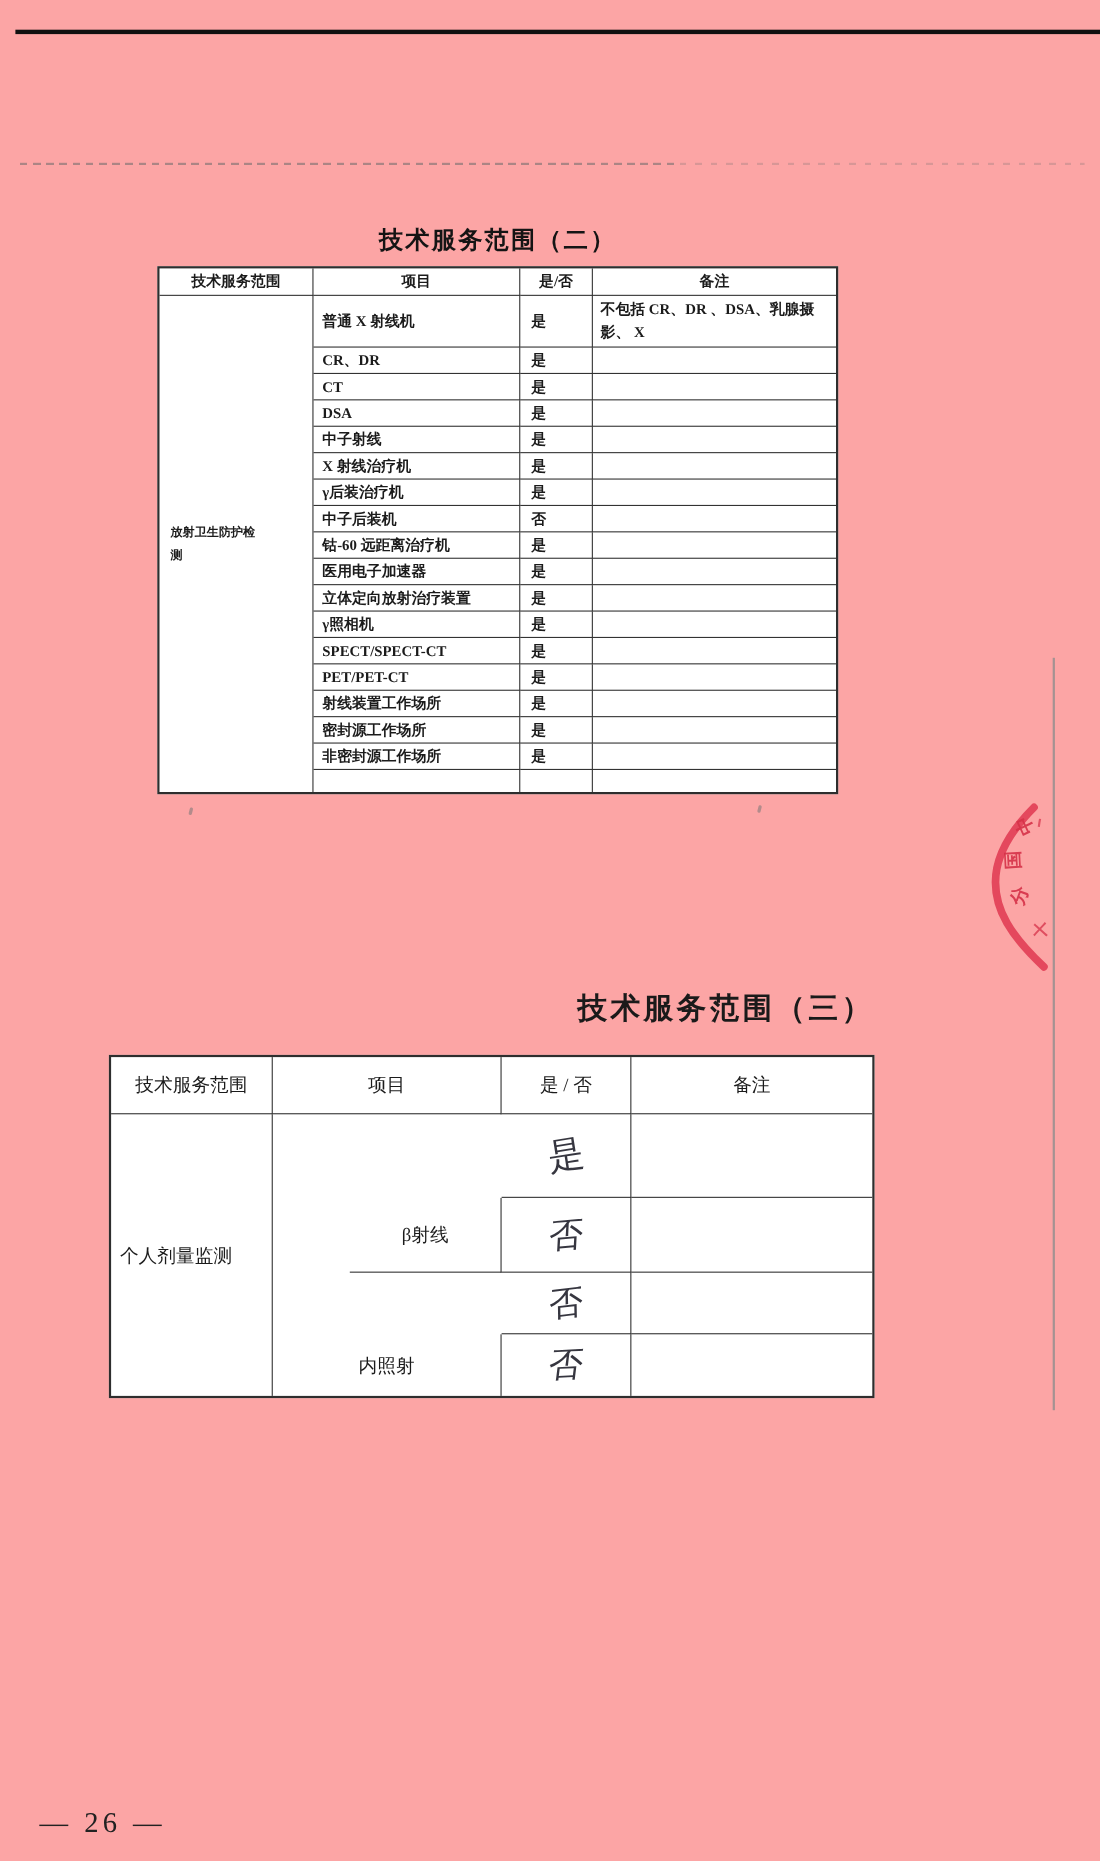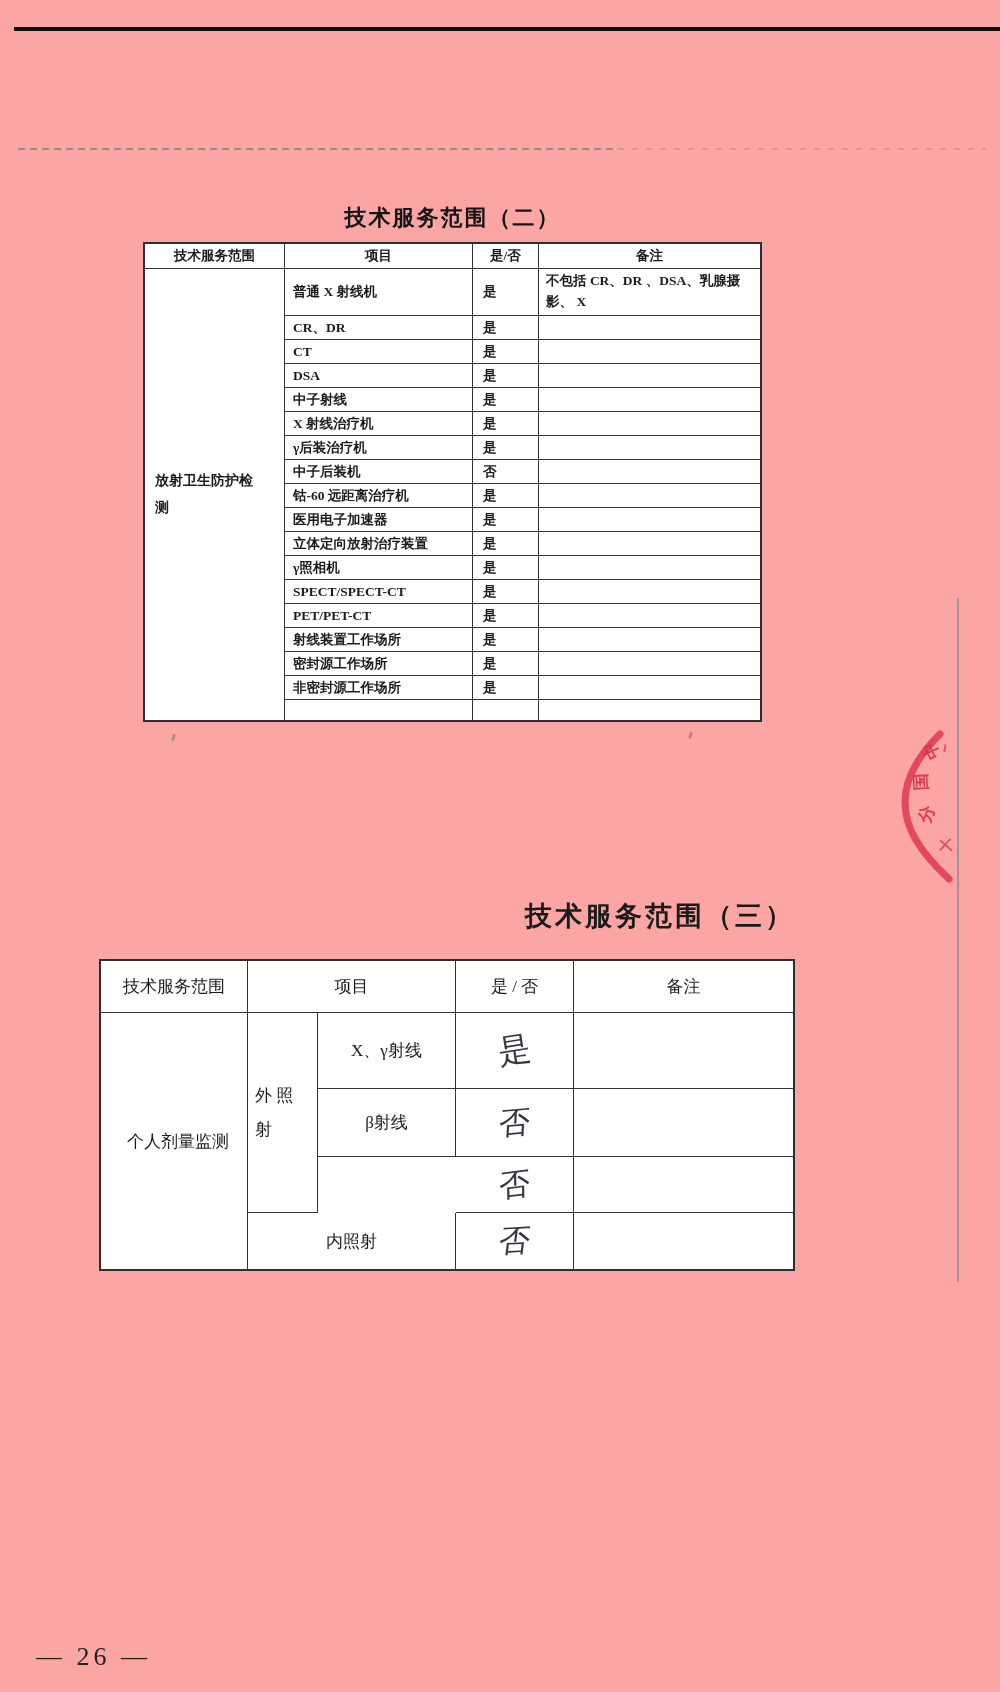--- a/index.html
+++ b/index.html
@@ -28,36 +28,36 @@
     border:2px solid #2e2e2e; background:#fff; }
   .t1 .c { border-right:1.3px solid #333; border-bottom:1.3px solid #333;
     font-size:13.5px; font-weight:700; display:flex; align-items:center; overflow:hidden; }
   .t1 .hd { justify-content:center; font-weight:700; font-size:13.5px; }
   .t1 .p { padding-left:8px; }
   .t1 .a { padding-left:10px; }
   .t1 .r { padding:2px 7px; line-height:1.55; white-space:pre-line; align-items:flex-start; }
   .t1 .nr { border-right:none; }
   .t1 .nb { border-bottom:none; }
   .t1 .scope { grid-column:1; grid-row:2 / span 18; border-right:1.3px solid #333; border-bottom:none;
-    padding:0 10px; line-height:1.9; white-space:pre-line; font-size:14px; }
+    padding:0 10px; line-height:1.9; white-space:pre-line; font-size:11px; }
 
   
   .t2 { position:absolute; left:99px; top:959px; width:696px; height:312px;
     display:grid; grid-template-columns:147px 70px 138px 118px 1fr;
     grid-template-rows:52px 76px 68px 56px 1fr;
     border:2px solid #2e2e2e; background:#fff; }
   .t2 .c { border-right:1.4px solid #333; border-bottom:1.4px solid #333;
     font-size:17px; display:flex; align-items:center; justify-content:center; overflow:hidden; }
   .t2 .nr { border-right:none; }
   .t2 .nb { border-bottom:none; }
   .t2 .h-scope { grid-column:1; grid-row:1; }
   .t2 .h-proj  { grid-column:2 / span 2; grid-row:1; }
   .t2 .h-yn    { grid-column:4; grid-row:1; }
   .t2 .h-rk    { grid-column:5; grid-row:1; }
-  .t2 .scope2  { grid-column:1; grid-row:2 / span 4; padding-left:26px; justify-content:flex-start; }
+  .t2 .scope2  { grid-column:1; grid-row:2 / span 4; padding-left:8px; justify-content:flex-start; }
   .t2 .outer   { grid-column:2; grid-row:2 / span 3; white-space:pre-line; line-height:2.0;
                  padding:0 7px; justify-content:flex-start; }
   .t2 .p1 { grid-column:3; grid-row:2; } .t2 .a1 { grid-column:4; grid-row:2; } .t2 .m1 { grid-column:5; grid-row:2; }
   .t2 .p2 { grid-column:3; grid-row:3; } .t2 .a2 { grid-column:4; grid-row:3; } .t2 .m2 { grid-column:5; grid-row:3; }
   .t2 .p3 { grid-column:3; grid-row:4; } .t2 .a3 { grid-column:4; grid-row:4; } .t2 .m3 { grid-column:5; grid-row:4; }
   .t2 .p4 { grid-column:2 / span 2; grid-row:5; } .t2 .a4 { grid-column:4; grid-row:5; } .t2 .m4 { grid-column:5; grid-row:5; }
 
   
   .hw { font-family:"DejaVu Sans", sans-serif; color:#262630; opacity:.92; }
   .hw-a { font-size:33px; transform:rotate(-9deg); }
@@ -181,24 +181,21 @@
 
   <div class="title2">技术服务范围（三）</div>
 
   <div class="t2">
     <div class="c h-scope">技术服务范围</div>
     <div class="c h-proj">项目</div>
     <div class="c h-yn">是 / 否</div>
     <div class="c h-rk nr">备注</div>
 
     <div class="c scope2 nb">个人剂量监测</div>
-    <div class="c outer">外 照
-射</div>
-
-    <div class="c p1">X、γ射线</div>
+
     <div class="c a1">
       <span class="hw hw-a">是</span>
     </div>
     <div class="c m1 nr"></div>
 
     <div class="c p2">β射线</div>
     <div class="c a2">
       <span class="hw hw-b">否</span>
     </div>
     <div class="c m2 nr"></div>

